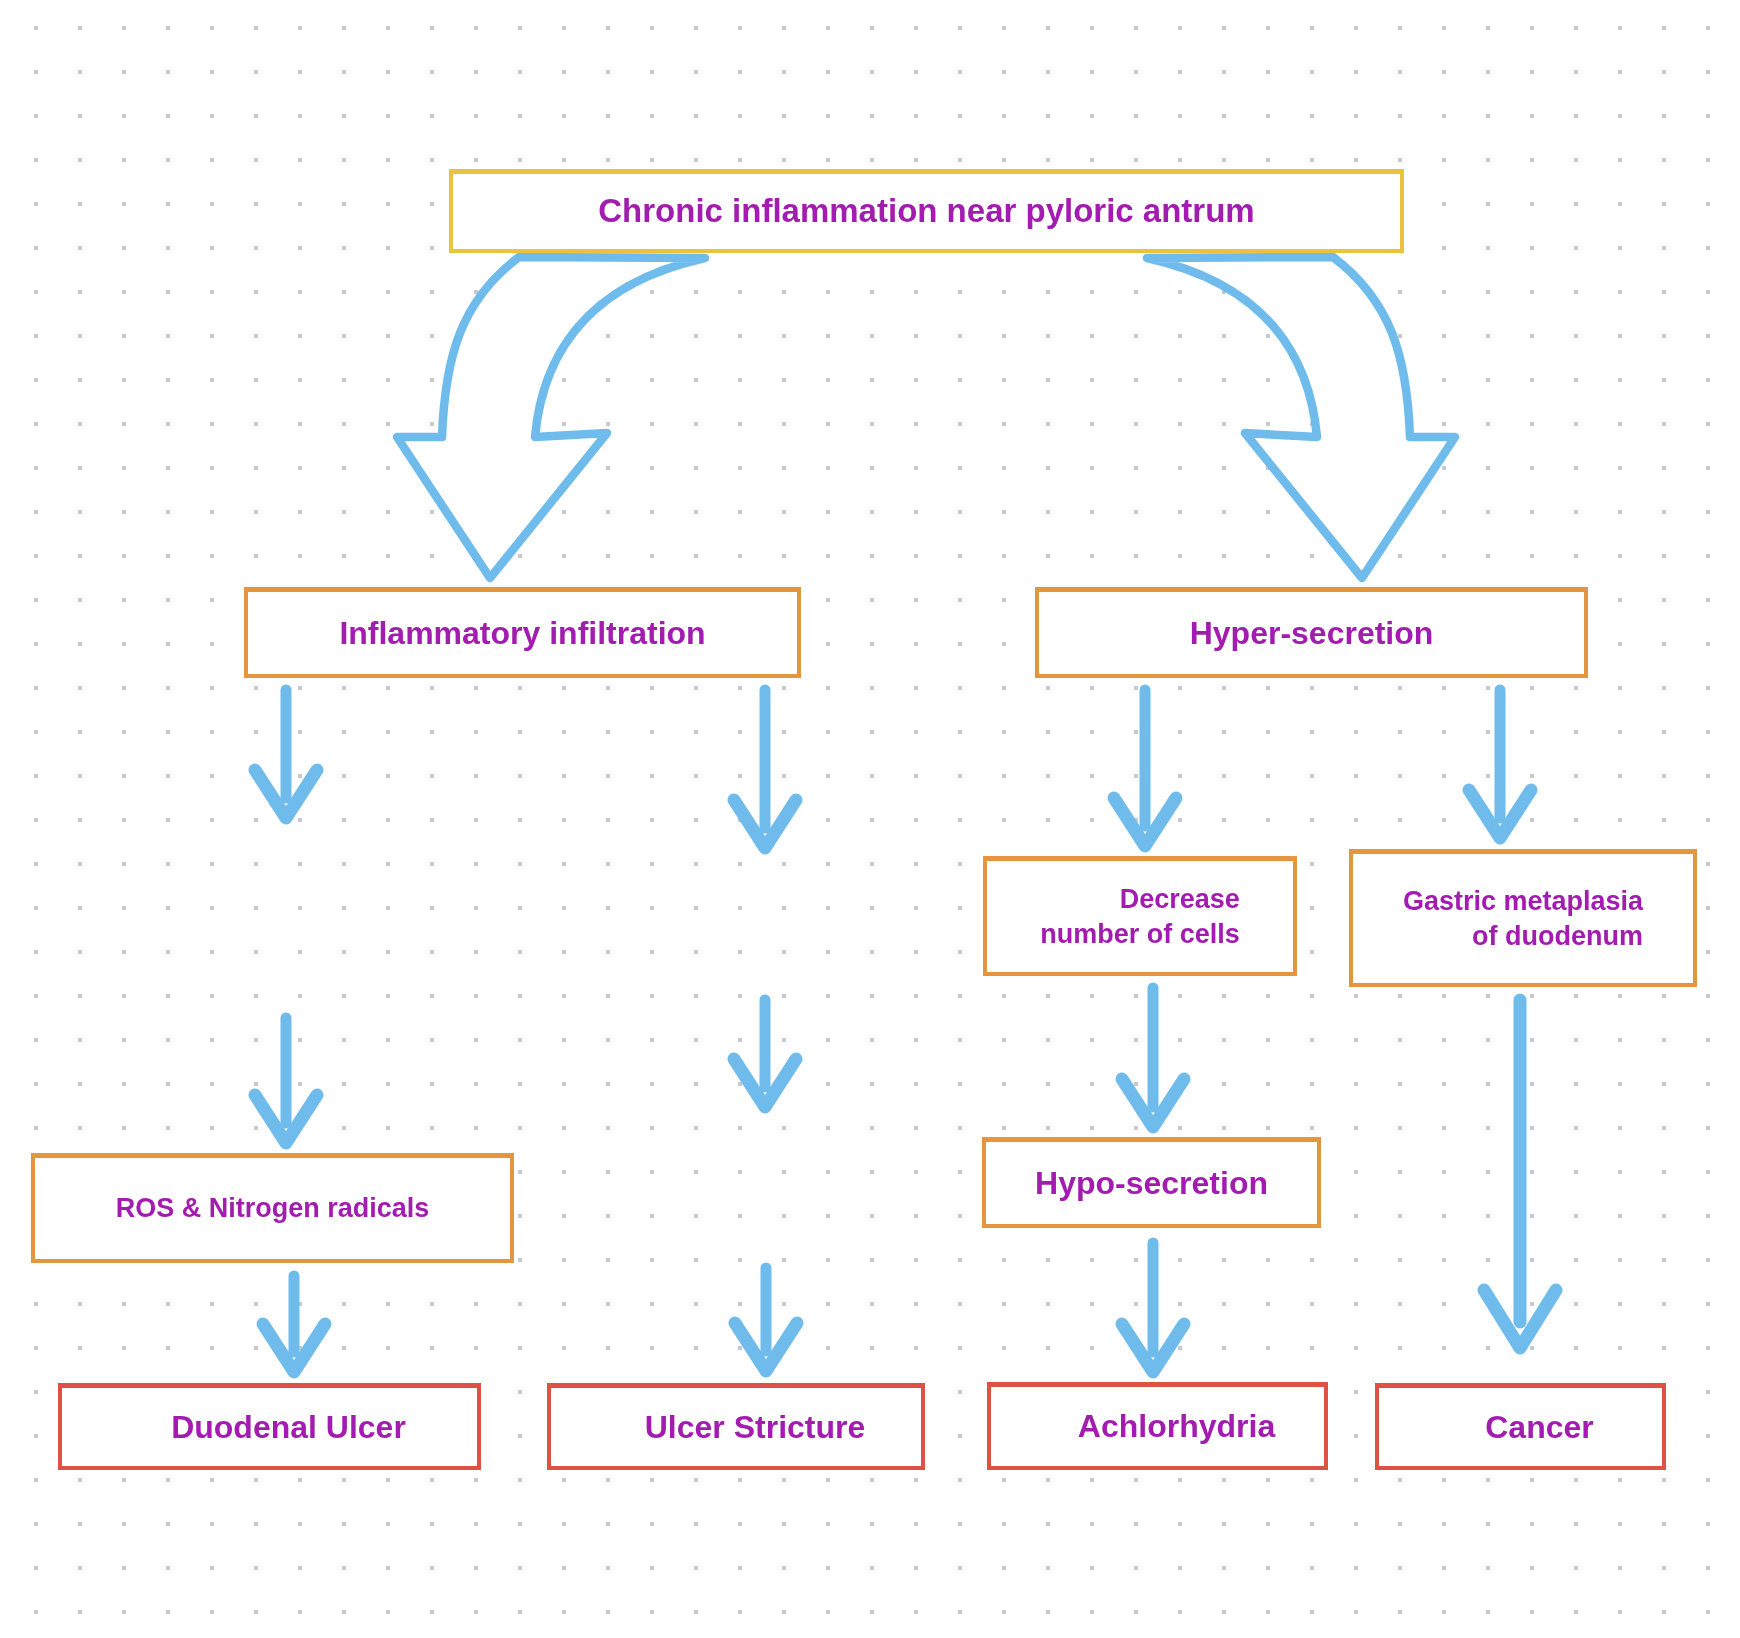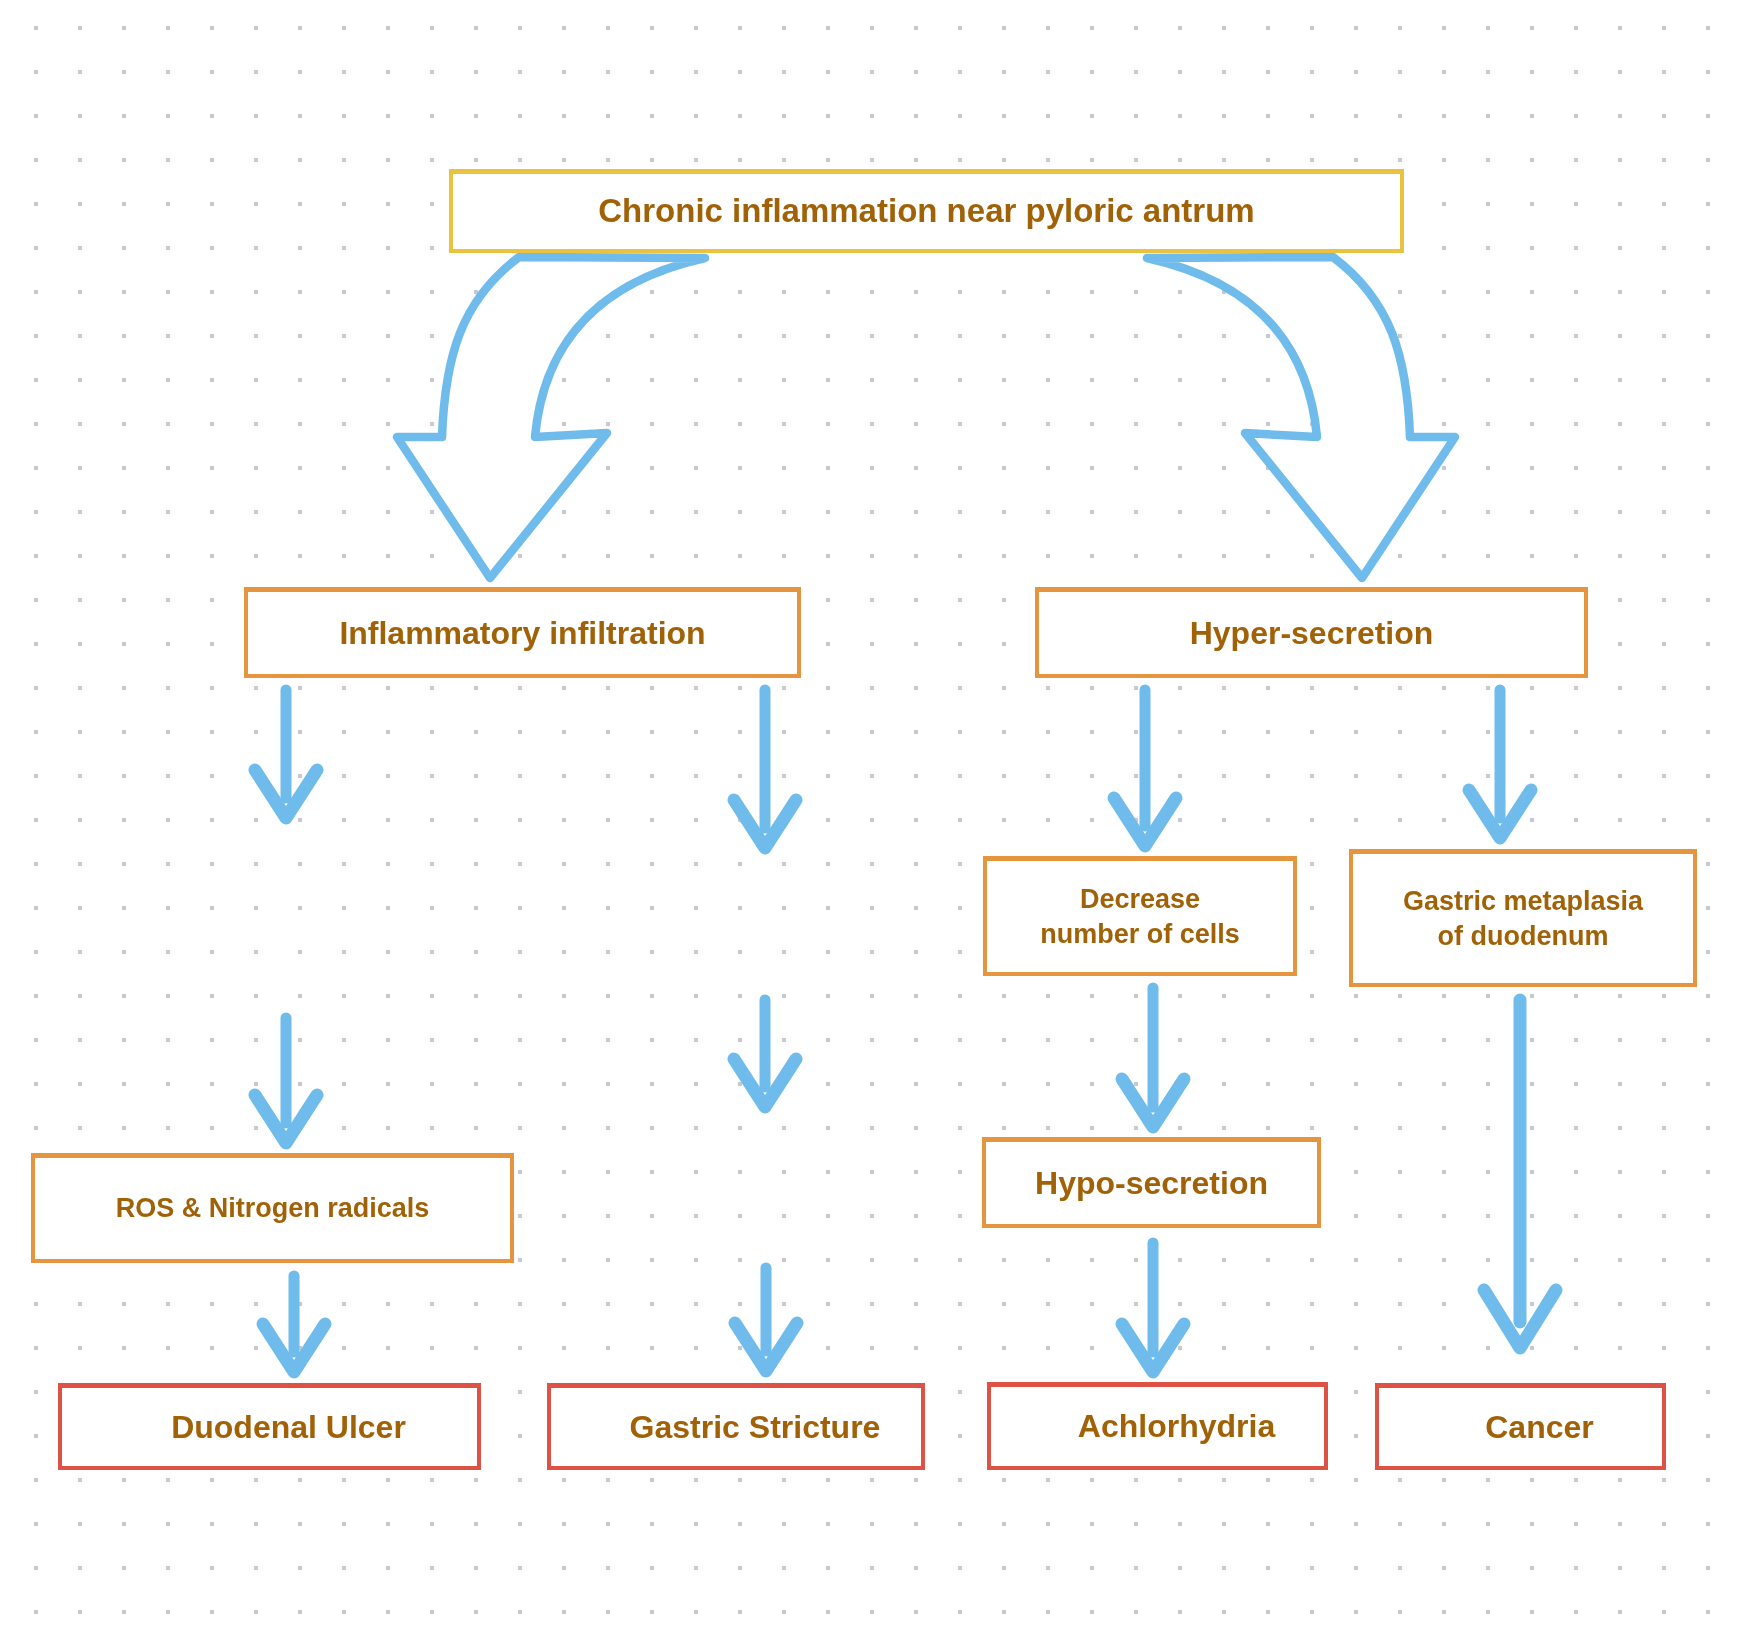--- a/index.html
+++ b/index.html
@@ -15,23 +15,23 @@
   }
   svg.arrows{position:absolute;left:0;top:0;z-index:1;}
   .shaft{stroke:#6fbcec;stroke-width:11;stroke-linecap:round;fill:none;}
   .shaft-lg{stroke:#6fbcec;stroke-width:13;stroke-linecap:round;fill:none;}
   .head{stroke:#6fbcec;stroke-width:13;stroke-linecap:round;stroke-linejoin:round;fill:none;}
   .big{fill:#ffffff;stroke:#6fbcec;stroke-width:8.5;stroke-linejoin:round;stroke-linecap:round;}
   .node{
     position:absolute;z-index:2;
     background:#ffffff;
     display:flex;align-items:center;justify-content:center;
-    text-align:center;
+    text-align:right;
     box-sizing:border-box;
-    color:#a16207;
+    color:#a21caf;
     font-weight:700;
     white-space:pre-line;
     line-height:1.28;
   }
   .n-yellow{border:4px solid #eac23d;border-top-width:5px;}
   .n-orange{border:4px solid #e6953f;border-top-width:5px;}
   .n-red{border:4px solid #dd5244;border-top-width:5px;padding-left:38px;}
   .fs-title{font-size:33px;}
   .fs-big{font-size:32px;}
   .fs-mid{font-size:27px;}
@@ -145,21 +145,21 @@
     <span>ROS &amp; Nitrogen radicals</span>
   </div>
   <div class="node n-orange fs-big" style="left:982px;top:1137px;width:339px;height:91px">
     <span>Hypo-secretion</span>
   </div>
 
   <div class="node n-red fs-big" style="left:58px;top:1383px;width:423px;height:87px">
     <span>Duodenal Ulcer</span>
   </div>
   <div class="node n-red fs-big" style="left:547px;top:1383px;width:378px;height:87px">
-    <span>Gastric Stricture</span>
+    <span>Ulcer Stricture</span>
   </div>
   <div class="node n-red fs-big" style="left:987px;top:1382px;width:341px;height:88px">
     <span>Achlorhydria</span>
   </div>
   <div class="node n-red fs-big" style="left:1375px;top:1383px;width:291px;height:87px">
     <span>Cancer</span>
   </div>
 
 </div>
 

